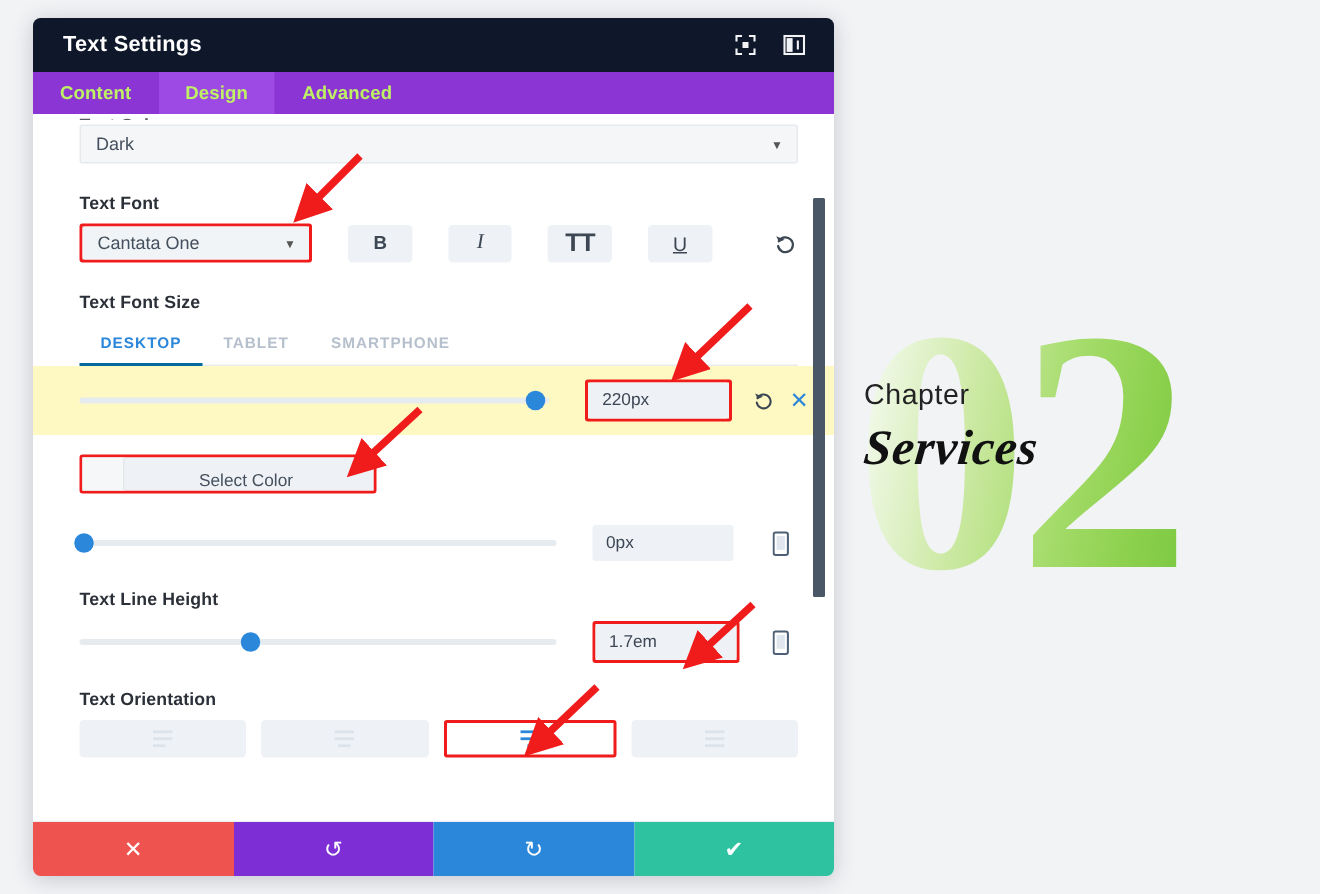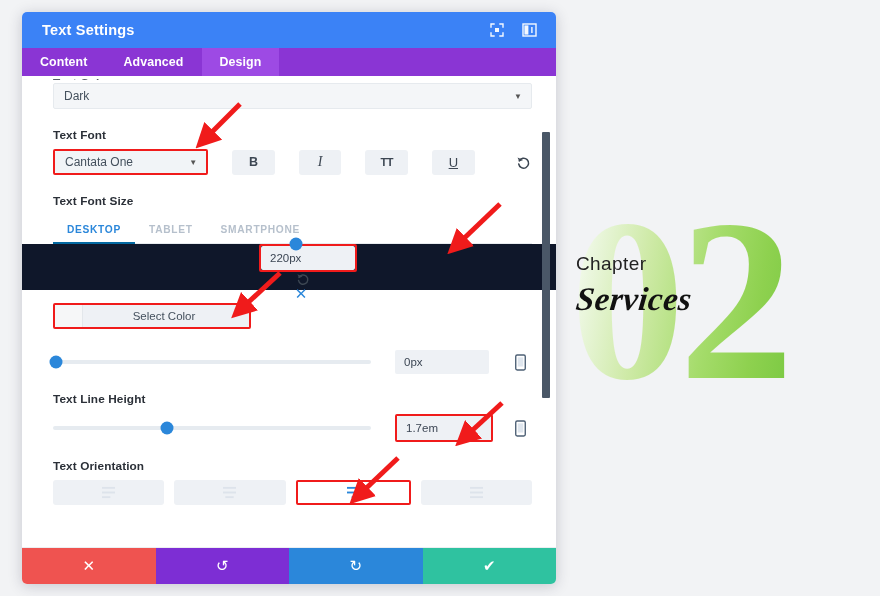--- a/index.html
+++ b/index.html
@@ -80,21 +80,21 @@
     border-radius: 5px;
     box-shadow: 0 2px 14px rgba(40, 40, 70, 0.22);
     overflow: hidden;
     display: flex;
     flex-direction: column;
   }
 
   
   #panel-header {
     height: 36px;
-    background: #3b82f6;
+    background: #0f172a;
     display: flex;
     align-items: center;
     padding: 0 16px 0 20px;
     flex: 0 0 auto;
     position: relative;
   }
   #panel-title {
     color: #ffffff;
     font-size: 14.5px;
     font-weight: bold;
@@ -116,21 +116,21 @@
   #panel-tabs {
     height: 28px;
     background: #8a35d4;
     display: flex;
     flex: 0 0 auto;
   }
   .panel-tab {
     padding: 0 18px;
     display: flex;
     align-items: center;
-    color: #ffffff;
+    color: #bef264;
     font-size: 12.4px;
     font-weight: bold;
     cursor: pointer;
     letter-spacing: 0.1px;
   }
   .panel-tab.active {
     background: #9d4ae4;
   }
 
   
@@ -227,21 +227,21 @@
     margin-left: 12px;
     display: flex;
     align-items: center;
     justify-content: center;
     font-size: 12.5px;
     color: #3d4753;
     cursor: pointer;
     font-weight: bold;
   }
   .style-btn.italic { font-style: italic; font-family: "Liberation Serif", serif; font-weight: normal; font-size: 14px;}
-  .style-btn.caps { font-size: 11px; letter-spacing: -0.5px;}
+  .style-btn.caps { font-size: 17px; letter-spacing: -0.5px;}
   .style-btn.under { text-decoration: underline; font-weight: normal; font-size: 13px;}
   .reset-icon {
     margin-left: 28px;
     width: 20px;
     height: 20px;
     display: flex;
     align-items: center;
     justify-content: center;
     cursor: pointer;
     color: #3d4753;
@@ -269,24 +269,23 @@
     margin-bottom: -1px;
   }
 
   
   .slider-row {
     display: flex;
     align-items: center;
     height: 46px;
   }
   .slider-row.shaded {
-    background: #0f172a;
+    background: #fef9c3;
     margin: 0 -31px 0 -31px;
     padding: 0 24px 0 31px;
-    flex-direction: column;
   }
   .slider {
     position: relative;
     height: 4px;
     background: #e6ebf0;
     border-radius: 2px;
     flex: 1 1 auto;
   }
   .slider .knob {
     position: absolute;
@@ -344,21 +343,21 @@
   
   #color-select-wrap {
     border: 2px solid #f01b1b;
     border-radius: 2px;
     width: 198px;
     box-sizing: border-box;
   }
   #color-select {
     height: 22px;
     display: flex;
-    align-items: center;
+    align-items: flex-end;
     background: #eef1f5;
     cursor: pointer;
   }
   #color-swatch {
     width: 27px;
     height: 22px;
     background: #f6f7f8;
     border-right: 1px solid #e3e7eb;
     flex: 0 0 auto;
   }
@@ -445,22 +444,22 @@
       <svg width="15" height="14" viewBox="0 0 15 14">
         <rect x="1" y="1" width="13" height="12" stroke="#fff" stroke-width="1.4" fill="none"></rect>
         <rect x="2.4" y="2.4" width="4" height="9.2" fill="#fff"></rect>
         <rect x="9.2" y="4" width="1.4" height="6" fill="#fff"></rect>
       </svg>
     </div>
   </div>
 
   <div id="panel-tabs">
     <div class="panel-tab">Content</div>
+    <div class="panel-tab active">Design</div>
     <div class="panel-tab">Advanced</div>
-    <div class="panel-tab active">Design</div>
   </div>
 
   <div id="panel-body">
     <div id="panel-scroll">
 
       <div class="field-block">
         <div class="field-label clipped">Text Color</div>
         <div class="select-box">
           <span>Dark</span>
           <span class="caret">▼</span>

